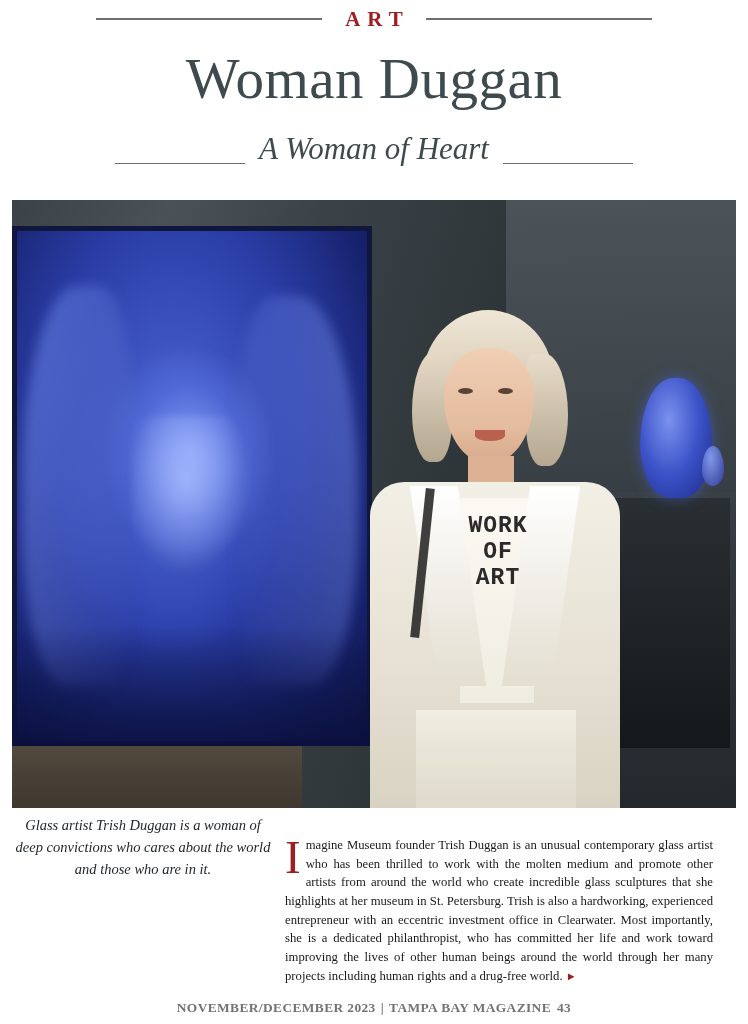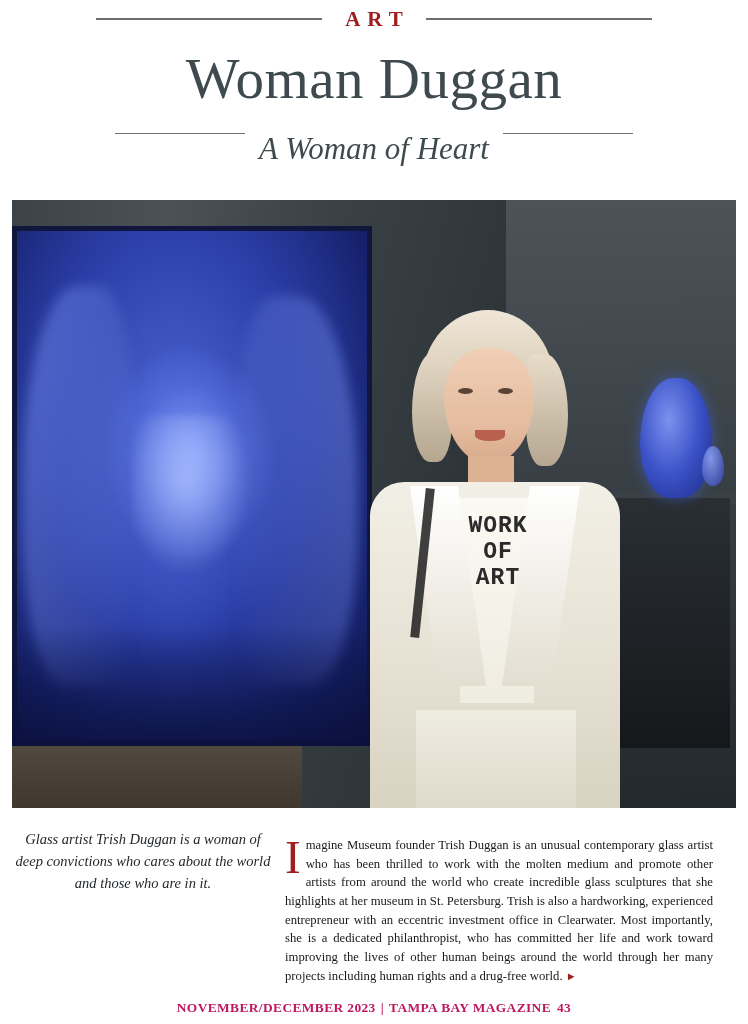--- a/index.html
+++ b/index.html
@@ -59,21 +59,21 @@
     color: #3f4a4f;
     line-height: 1.08;
   }
 
   .subhead-rules {
     position: absolute;
     top: 133px;
     left: 0;
     width: 748px;
     display: flex;
-    align-items: flex-start;
+    align-items: flex-end;
     justify-content: center;
   }
   .sub-rule {
     width: 130px;
     height: 1px;
     background: #6b6f72;
   }
   .subhead {
     font-family: "Liberation Serif", serif;
     font-style: italic;
@@ -305,21 +305,21 @@
     position: absolute;
     top: 808px;
     left: 12px;
     width: 262px;
     text-align: center;
     font-family: "Liberation Serif", serif;
     font-style: italic;
     font-size: 14.5px;
     line-height: 1.52;
     color: #23282c;
-    padding-top: 20px;
+    padding-top: 6px;
   }
 
   
   .body-col {
     position: absolute;
     top: 836px;
     left: 285px;
     width: 428px;
     font-family: "Liberation Serif", serif;
     font-size: 12.7px;
@@ -342,21 +342,21 @@
   .footer {
     position: absolute;
     bottom: 8px;
     left: 0;
     width: 748px;
     text-align: center;
     font-family: "Liberation Serif", serif;
     font-size: 13.4px;
     font-weight: bold;
     letter-spacing: 0.4px;
-    color: #be185d;
+    color: #737373;
   }
   .footer .sep { padding: 0 5px; }
   .footer .pg { padding-left: 6px; }
 </style>
 </head>
 <body>
 
 <div class="kicker-wrap">
   <div class="kicker-rule left"></div>
   <div class="kicker-text">ART</div>

